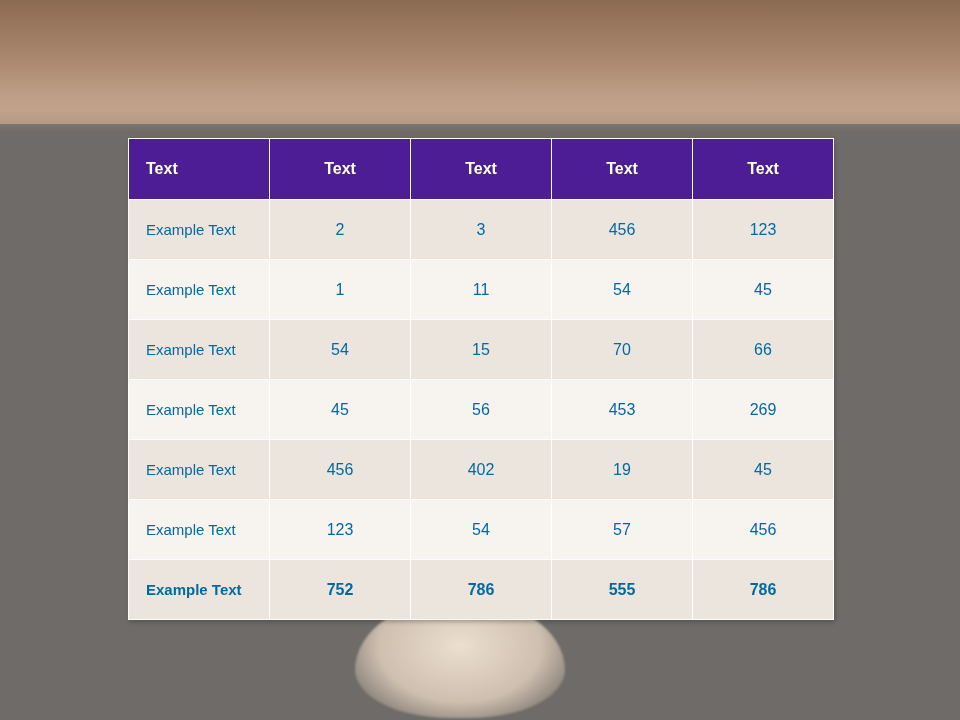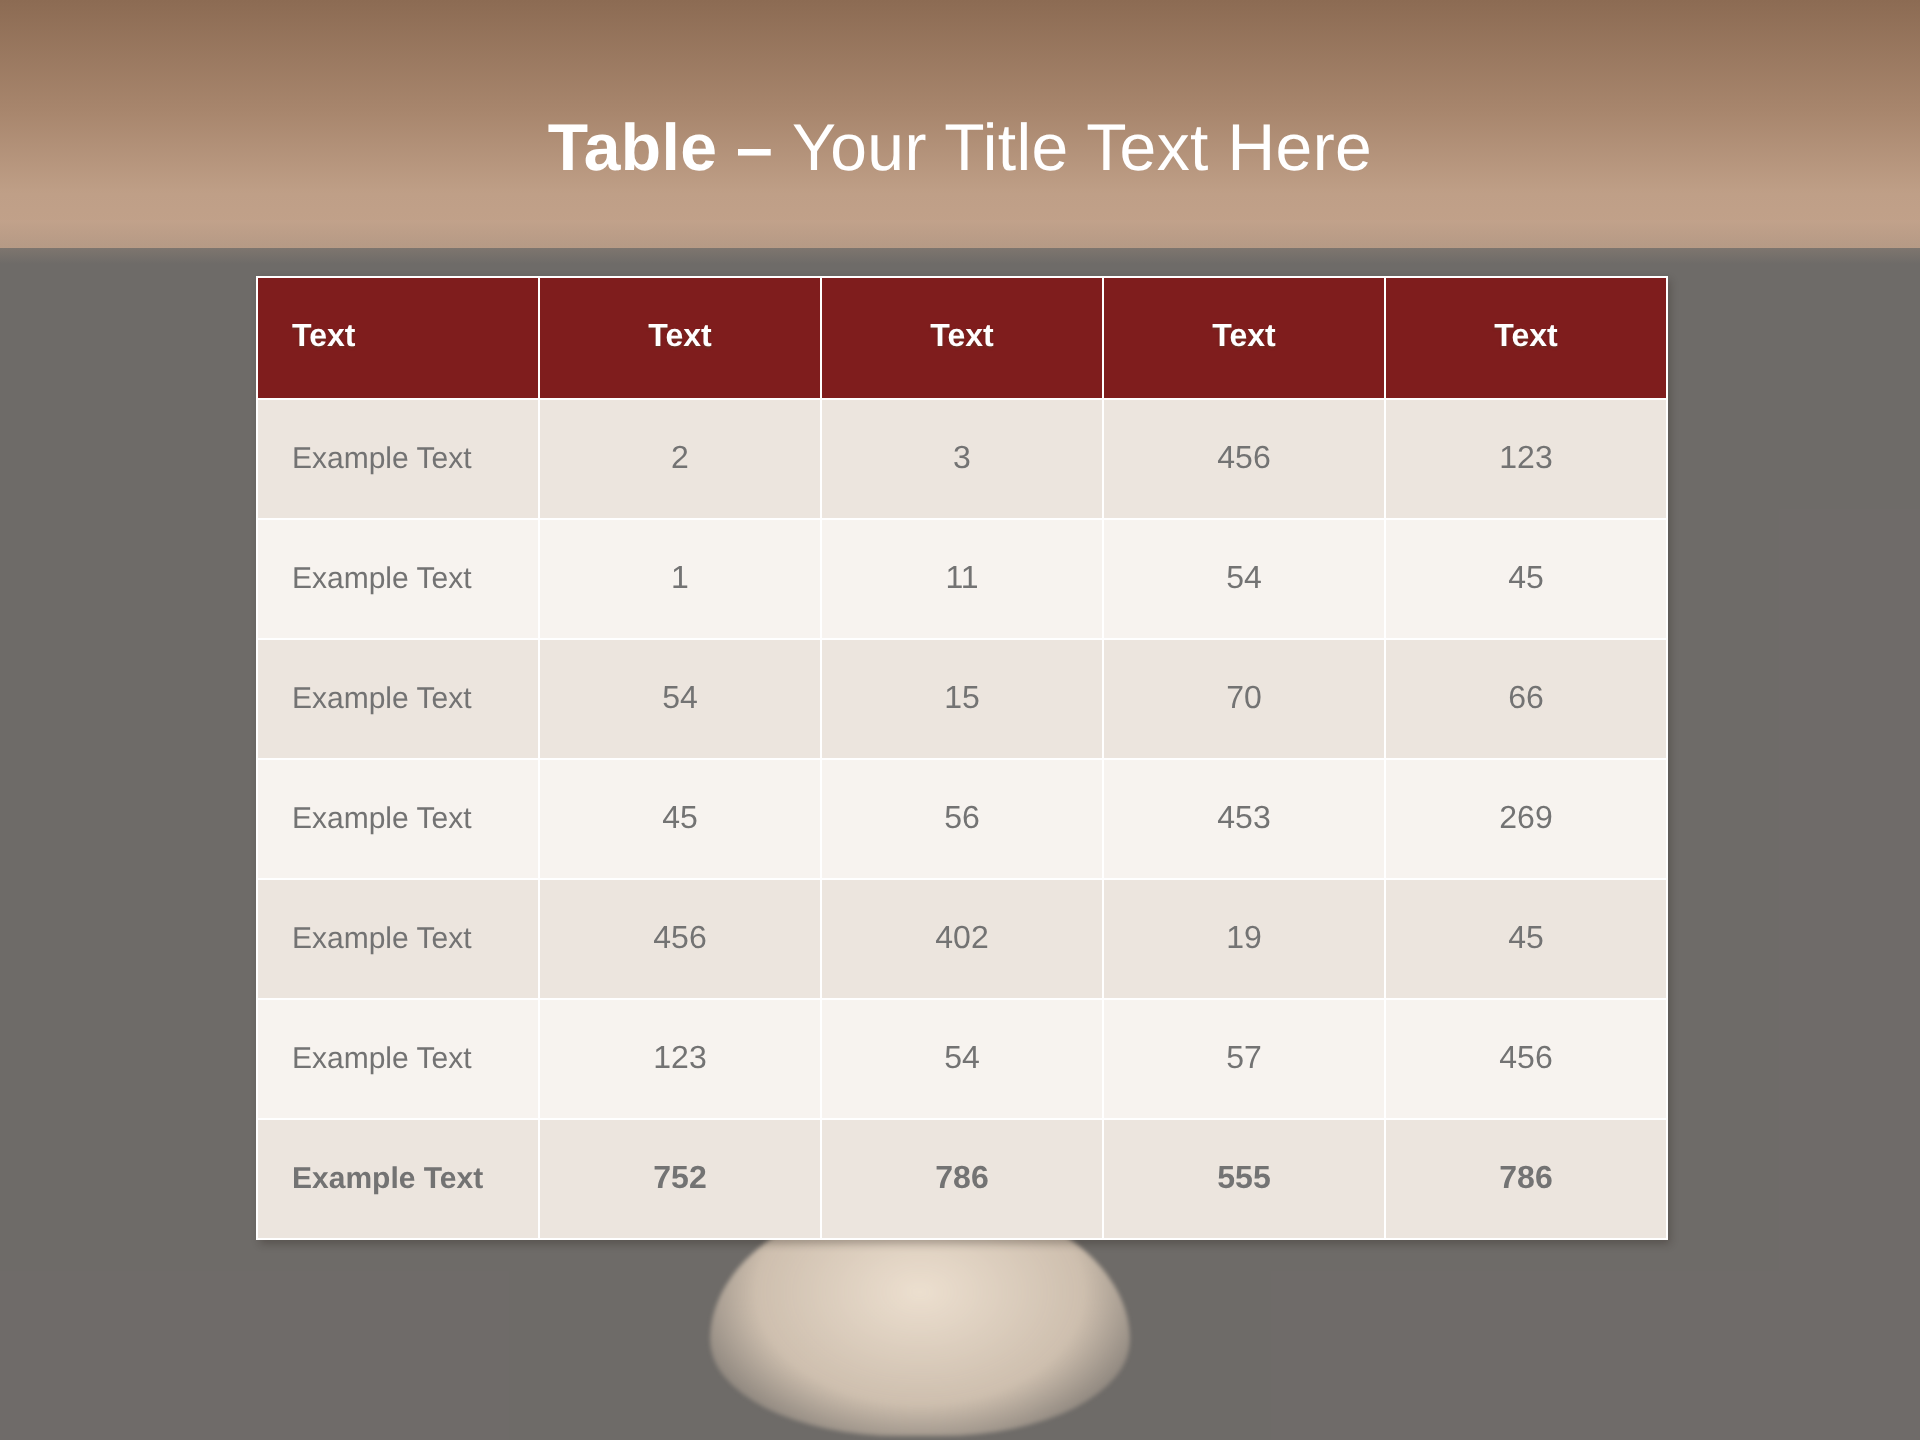--- a/index.html
+++ b/index.html
@@ -110,24 +110,24 @@
     border-collapse: collapse;
     width: 705px;
     table-layout: fixed;
   }
   table.data-table th,
   table.data-table td {
     border: 1px solid #ffffff;
     height: 59px;
     padding: 0 14px;
     font-size: 15px;
-    color: #737373;
+    color: #0369a1;
   }
   table.data-table thead th {
-    background: #7f1d1d;
+    background: #4c1d95;
     color: #ffffff;
     font-weight: bold;
     font-size: 16px;
     text-shadow: 0 1px 1px rgba(90,60,40,0.55);
     height: 60px;
   }
   table.data-table thead th.col-label {
     text-align: left;
     padding-left: 17px;
   }
@@ -161,23 +161,20 @@
 
 <div class="slide">
 
   <div class="bg-photo"></div>
   <div class="bg-wash"></div>
   <div class="bg-cup"></div>
 
   <div class="header-band"></div>
   <div class="header-fade"></div>
 
-  <div class="slide-title">
-    <span class="strong">Table – </span><span class="light">Your Title Text Here</span>
-  </div>
 
   <div class="table-wrap">
     <table class="data-table">
       <colgroup>
         <col class="c0">
           <col class="c1">
           <col class="c2">
           <col class="c3">
           <col class="c4">
       </colgroup>

